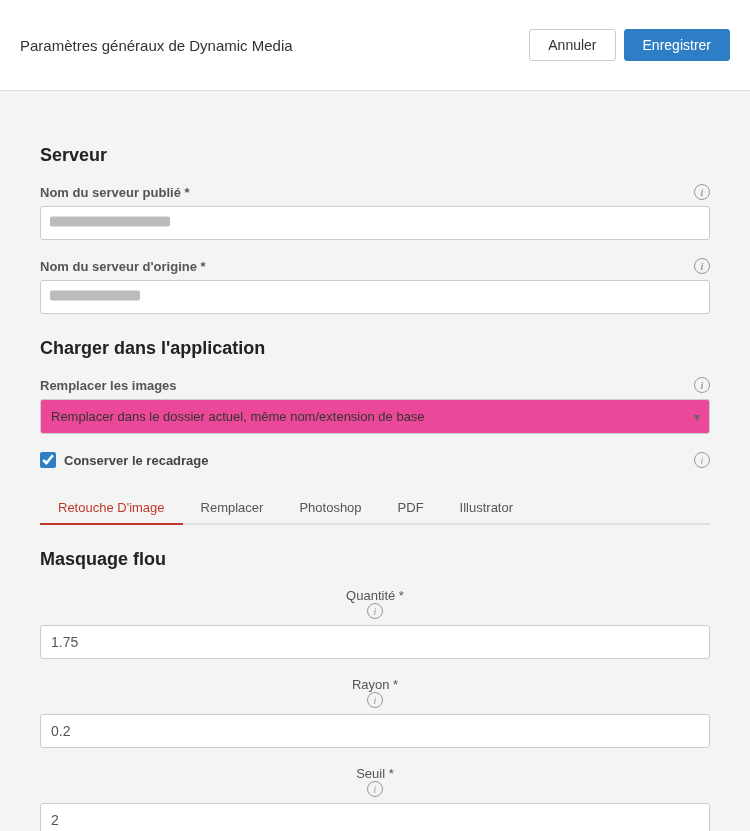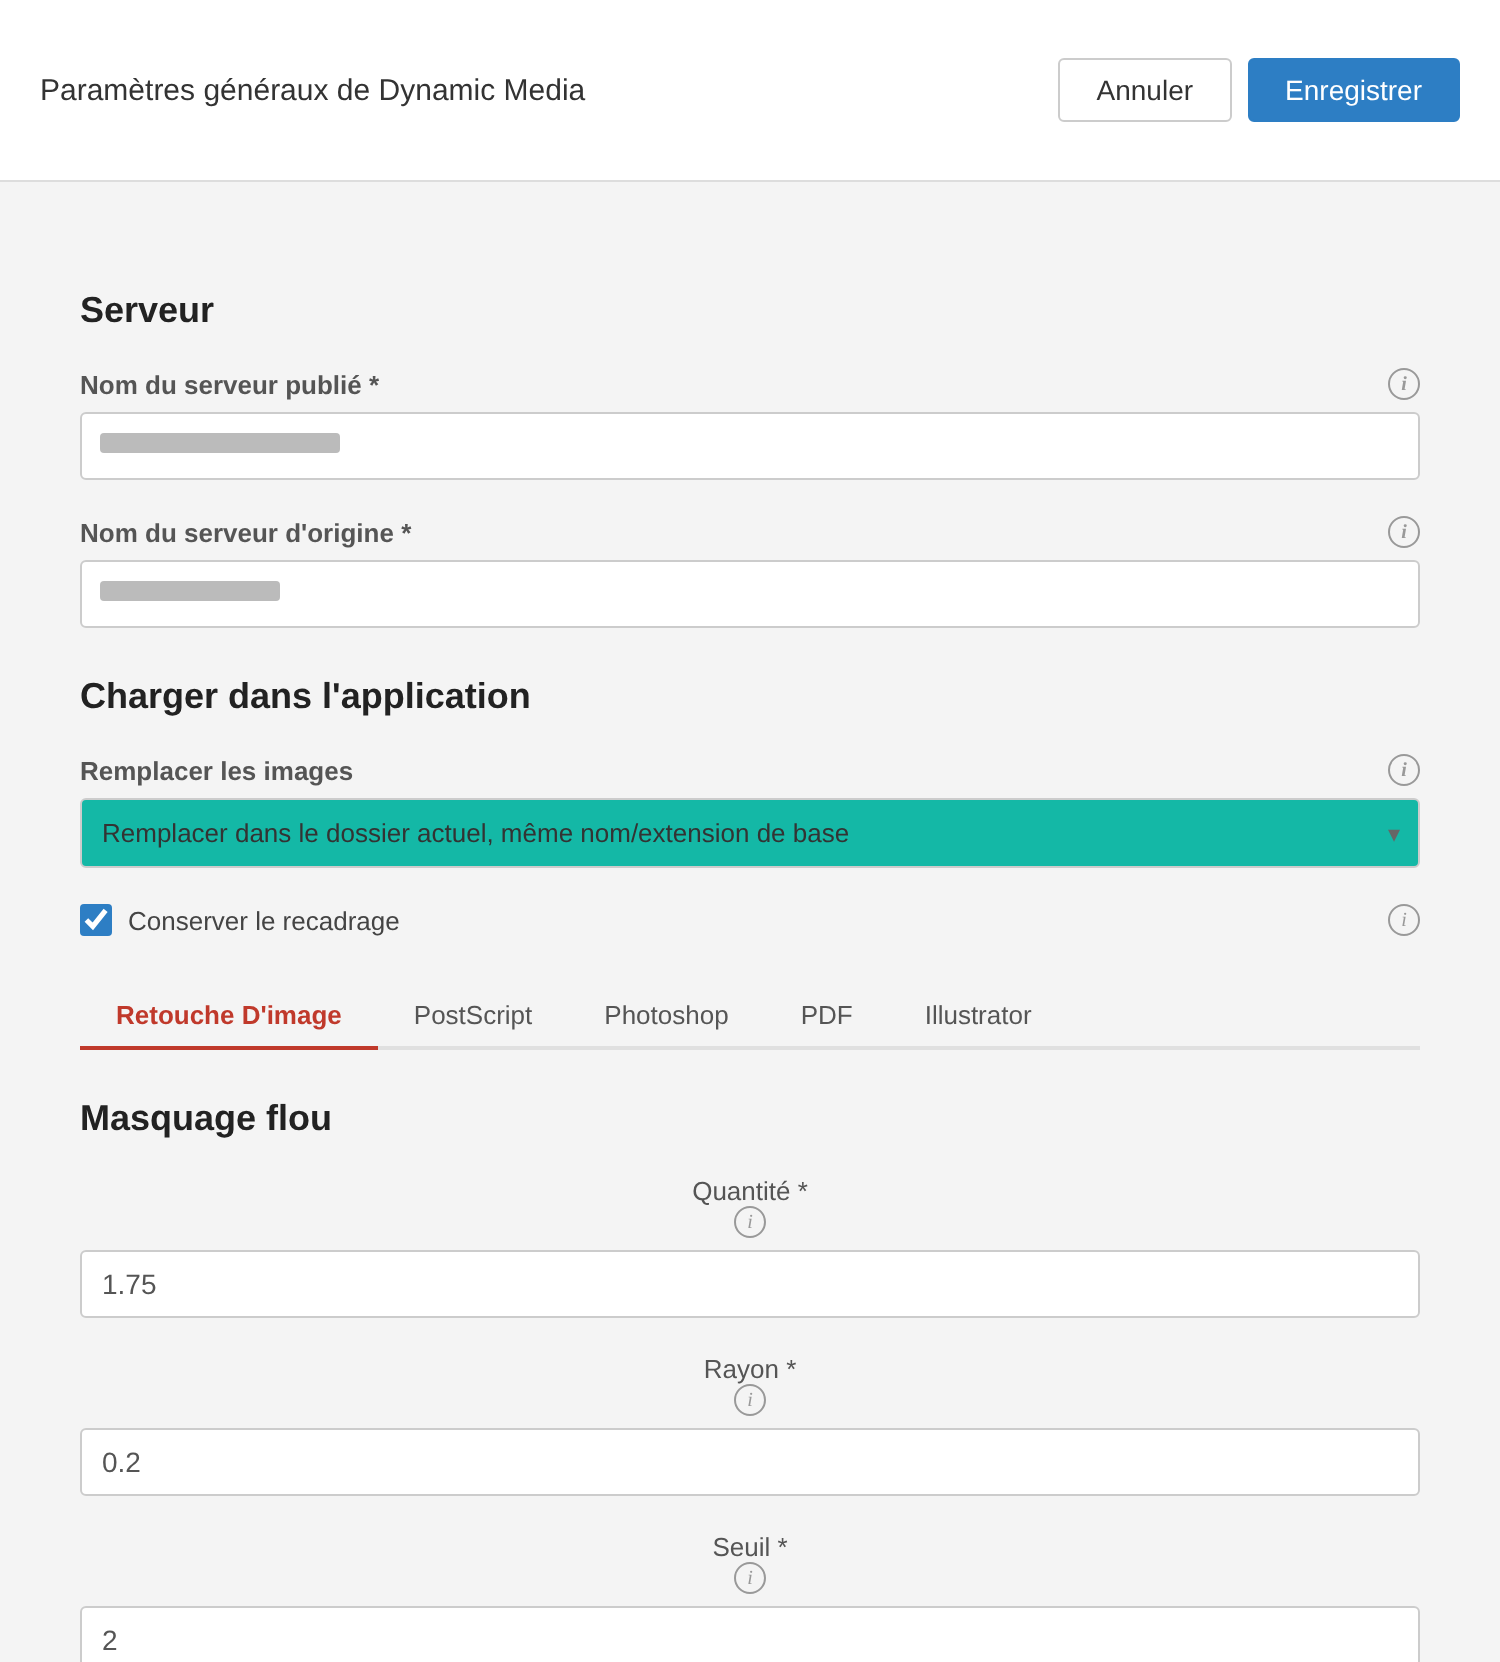--- a/index.html
+++ b/index.html
@@ -124,21 +124,21 @@
       width: 100%;
     }
 
     .select-wrapper select {
       width: 100%;
       padding: 9px 54px 9px 10px;
       border: 1px solid #ccc;
       border-radius: 3px;
       font-size: 13px;
       color: #333;
-      background: #14b8a6;
+      background: #ec4899;
       appearance: none;
       cursor: pointer;
       outline: none;
     }
 
     .select-arrow {
       position: absolute;
       right: 10px;
       top: 50%;
       transform: translateY(-50%);
@@ -164,20 +164,21 @@
     .checkbox-row input[type="checkbox"] {
       width: 16px;
       height: 16px;
       accent-color: #2d7ec4;
       cursor: pointer;
     }
 
     .checkbox-label {
       font-size: 13px;
       color: #444;
+      font-weight: bold;
     }
 
     .section-divider {
       margin: 24px 0 18px 0;
     }
 
     .tabs-row {
       display: flex;
       gap: 0;
       border-bottom: 2px solid #e0e0e0;
@@ -190,21 +191,21 @@
       color: #555;
       cursor: pointer;
       border-bottom: 2px solid transparent;
       margin-bottom: -2px;
       white-space: nowrap;
     }
 
     .tab-item.active {
       color: #c0392b;
       border-bottom: 2px solid #c0392b;
-      font-weight: 700;
+      font-weight: 400;
     }
 
     .input-with-info {
       display: flex;
       align-items: center;
       justify-content: space-between;
       margin-bottom: 6px;
       flex-direction: column;
     }
 
@@ -278,21 +279,21 @@
         <label for="keepCrop" class="checkbox-label">Conserver le recadrage</label>
       </div>
       <span class="info-icon">i</span>
     </div>
   </div>
 
   <div class="section-divider">
 
     <div class="tabs-row">
       <div class="tab-item active">Retouche D'image</div>
-      <div class="tab-item">PostScript</div>
+      <div class="tab-item">Remplacer</div>
       <div class="tab-item">Photoshop</div>
       <div class="tab-item">PDF</div>
       <div class="tab-item">Illustrator</div>
     </div>
   </div>
 
   <div>
     <div class="section-title">Masquage flou</div>
 
     <div class="field-group">

